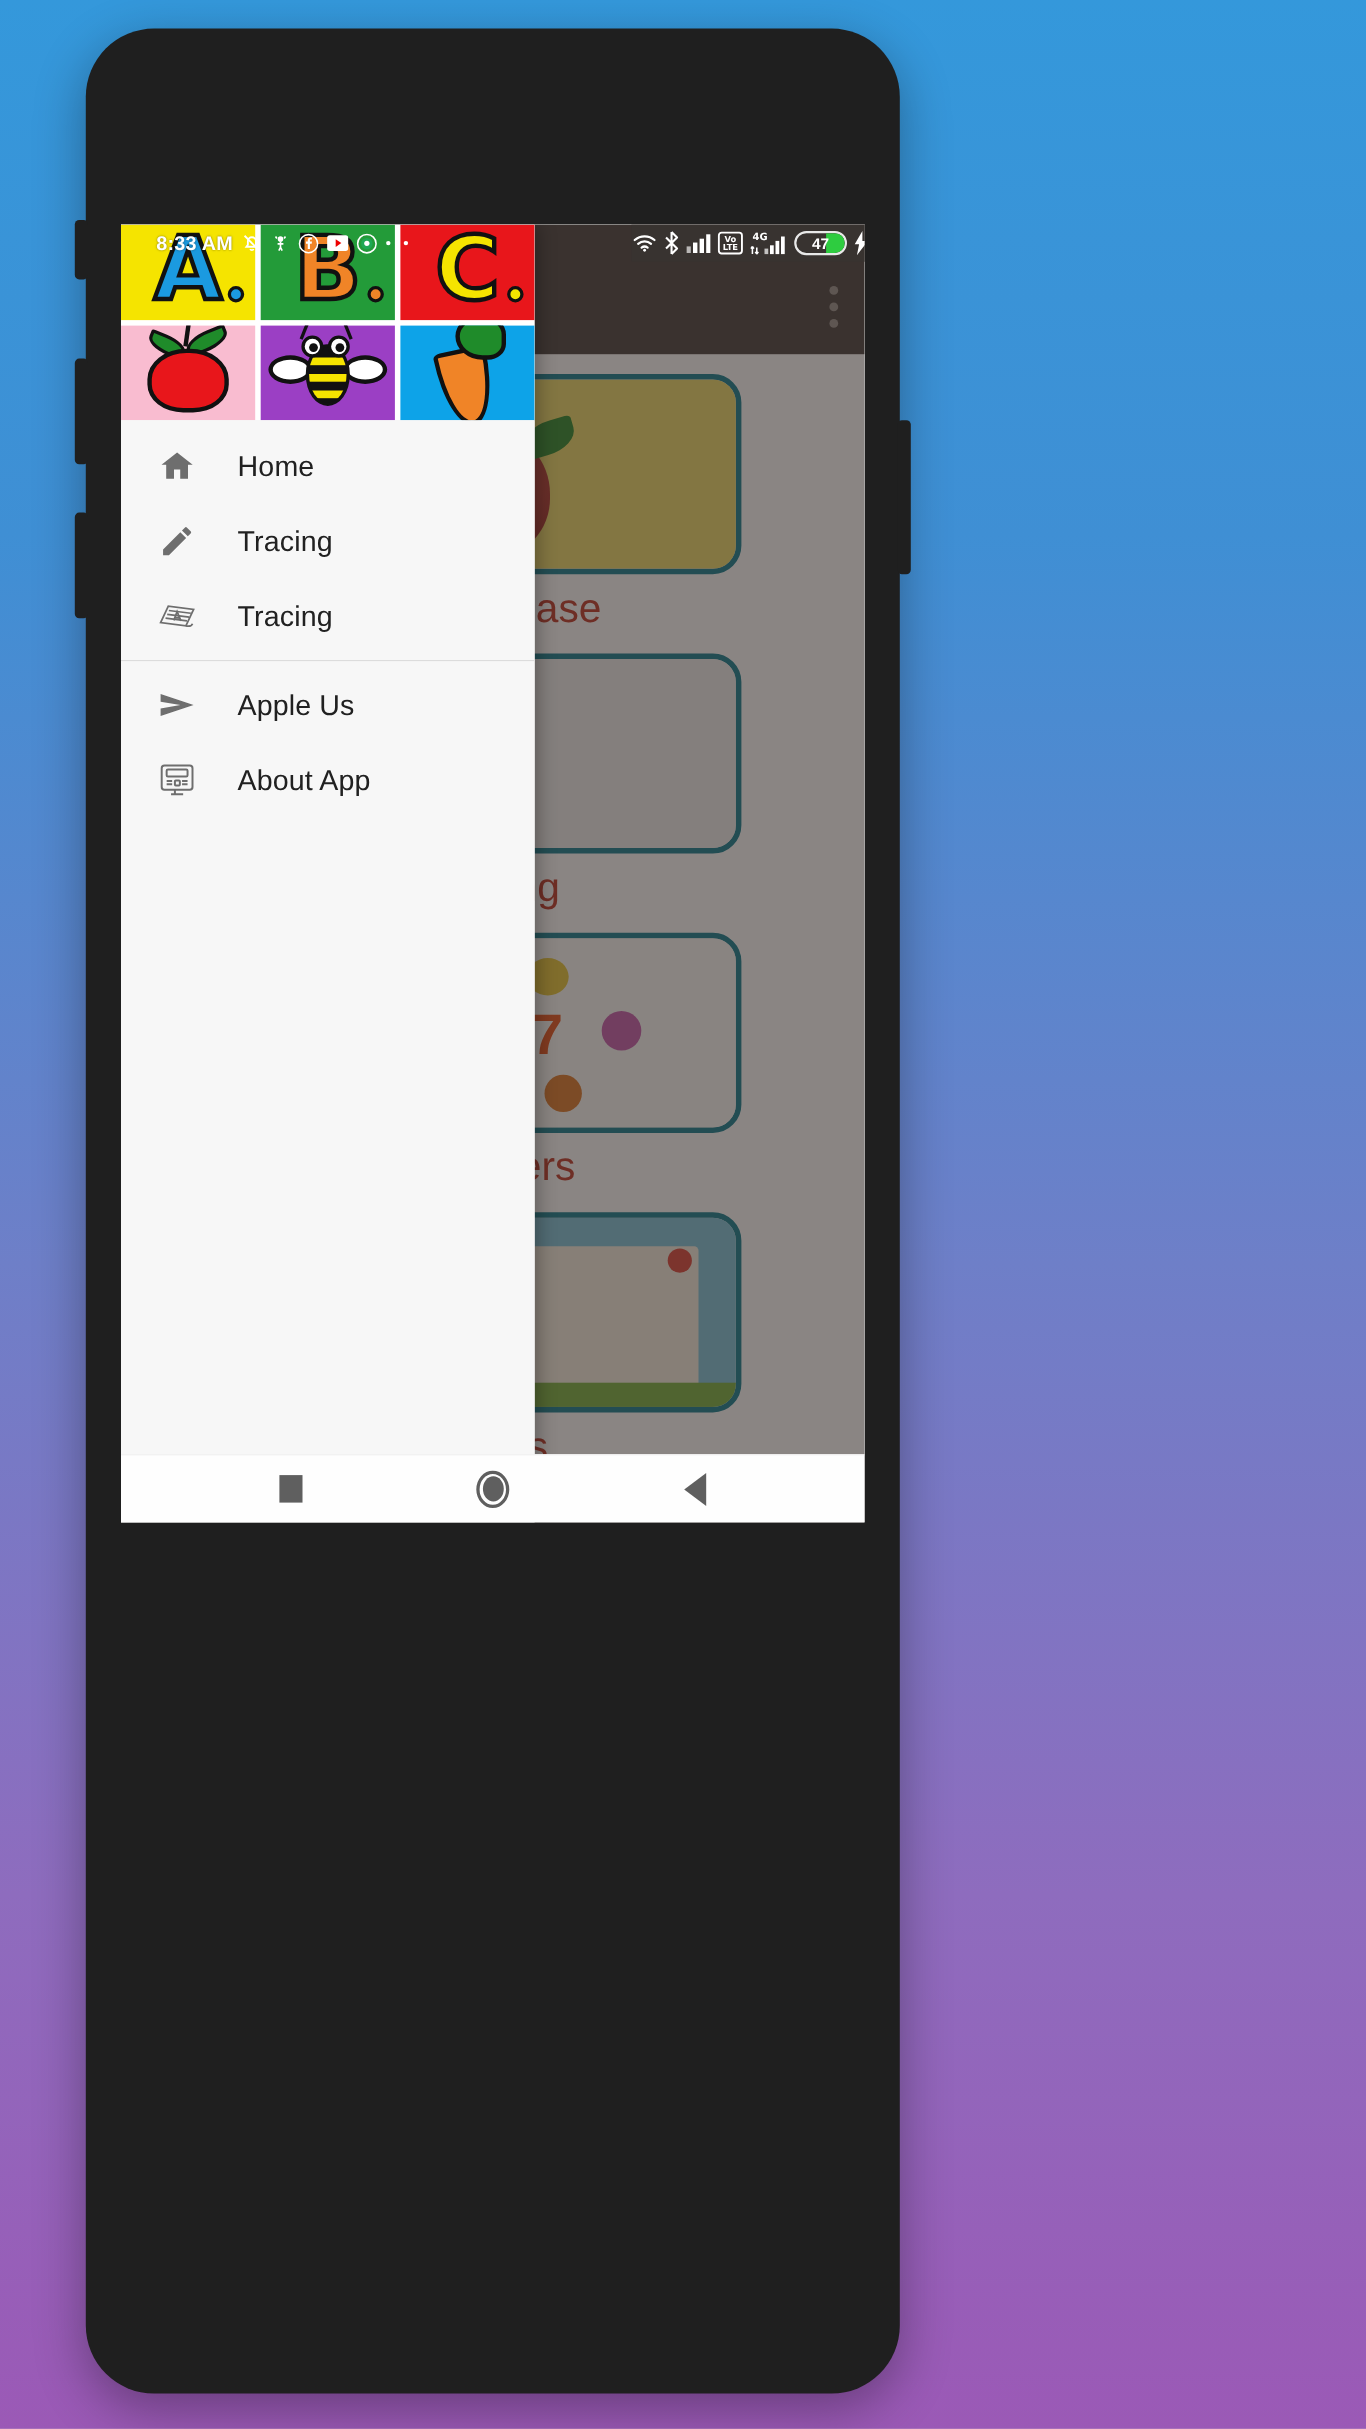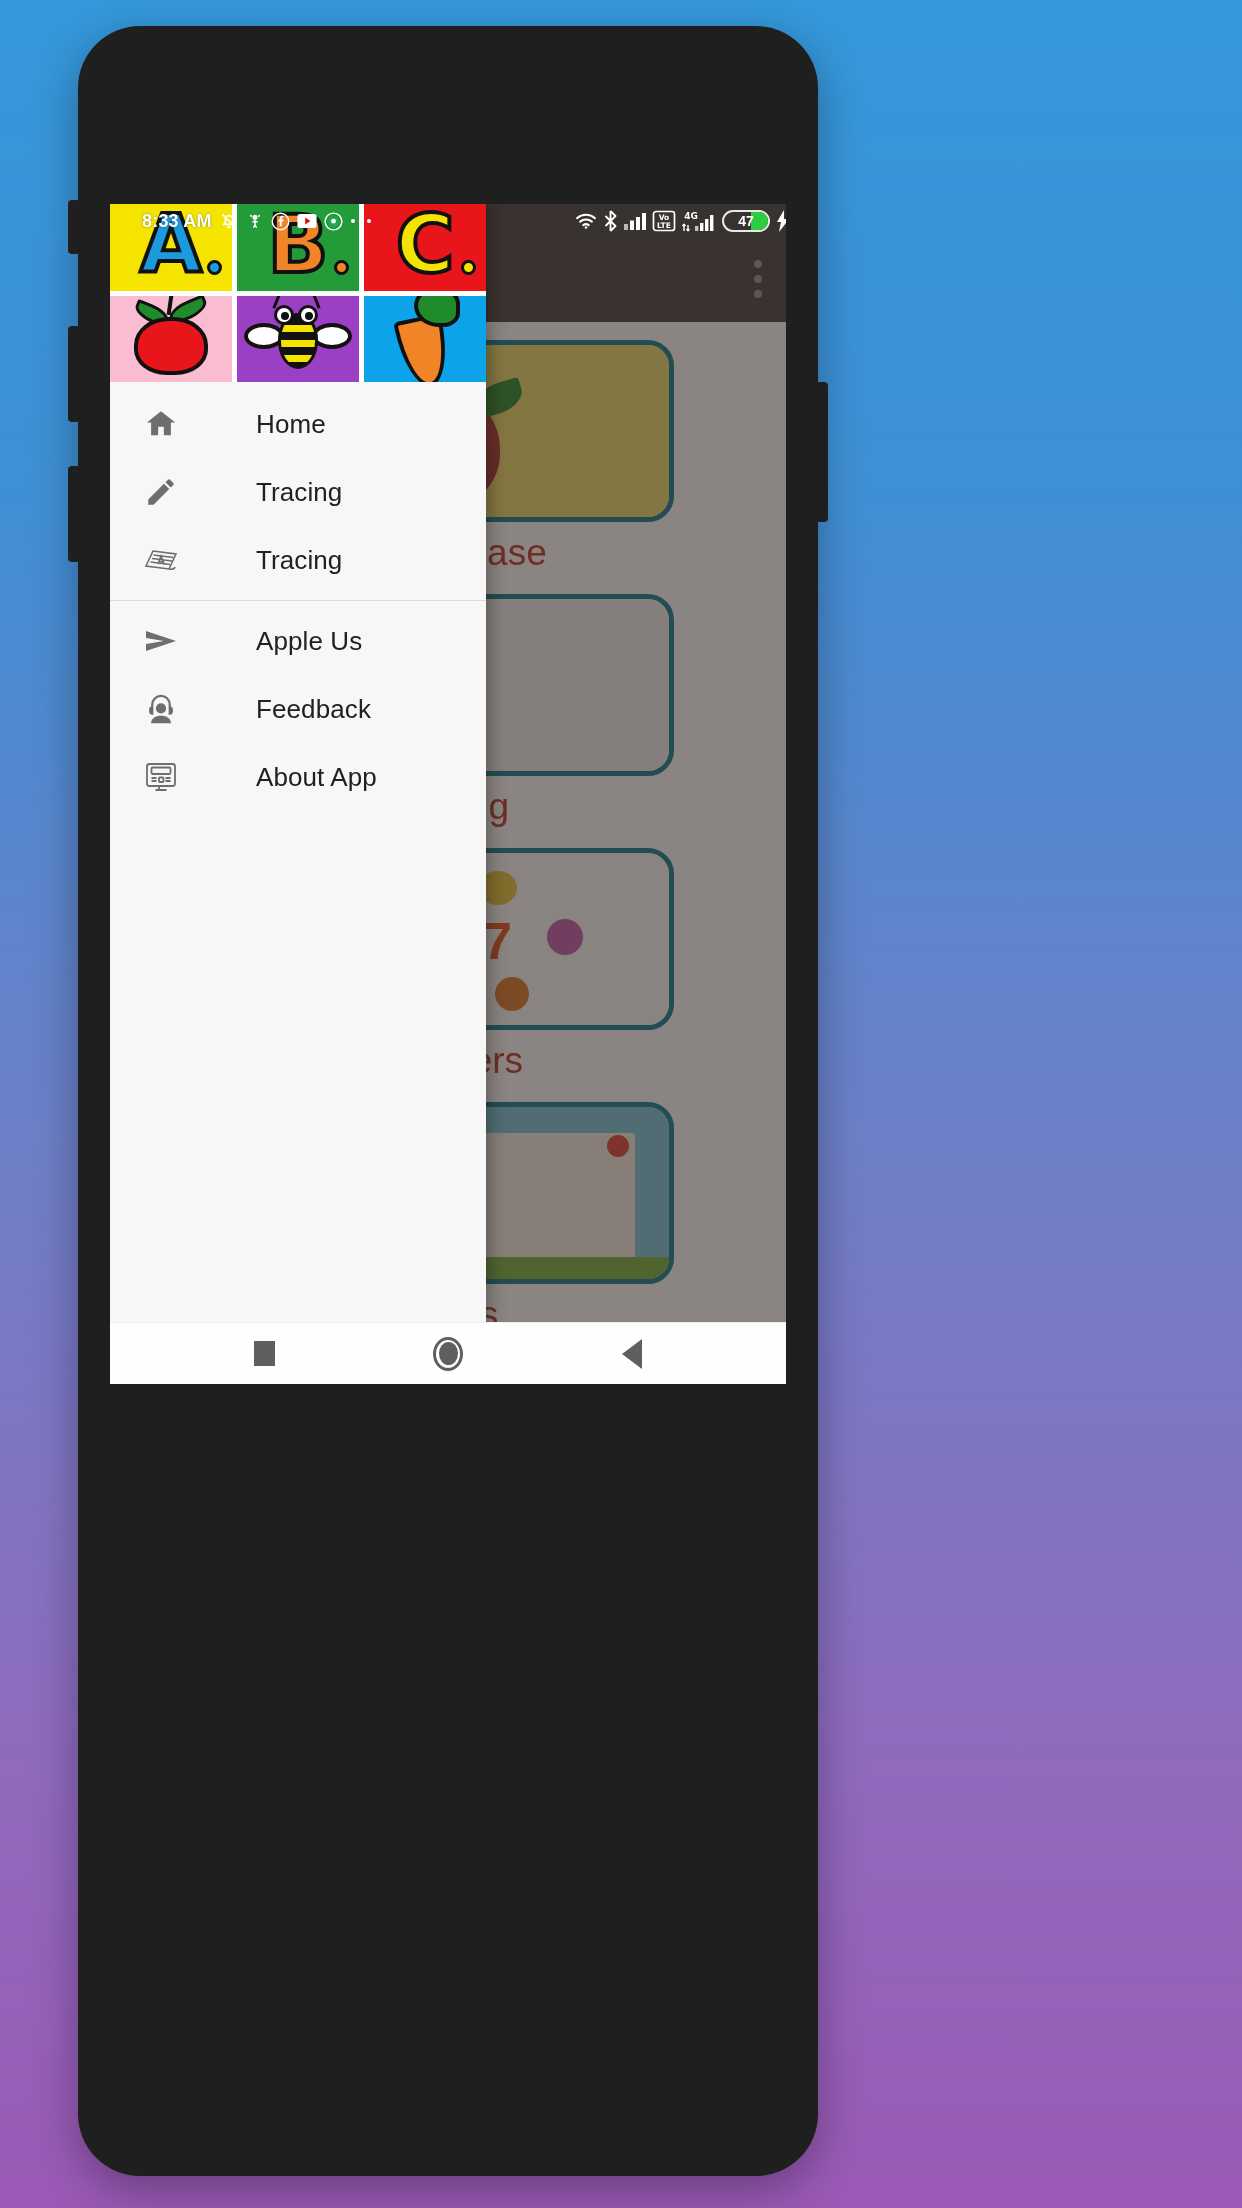--- a/index.html
+++ b/index.html
@@ -238,21 +238,21 @@
   .carrot-g .top {
     position:absolute; left:26px; top:-4px; width:46px; height:40px;
     background:#1f8b2a; border:4px solid #111; border-radius:52% 48% 40% 60%;
   }
 
   
   #drawer-menu { flex:1 1 auto; background:#f7f7f7; padding-top:8px; }
   .menu-group { }
   .divider { height:1px; background:#dcdcdc; margin:6px 0; }
   .menu-item {
-    display:flex; align-items:center; height:68px; padding-left:22px; cursor:pointer;gap:40px;
+    display:flex; align-items:center; height:68px; padding-left:22px; cursor:pointer;
   }
   .menu-item .mi-icon {
     width:58px; flex:0 0 58px; display:flex; align-items:center; justify-content:center;
     color:#6e6e6e;
   }
   .menu-item .mi-icon svg { display:block; }
   .menu-item .mi-label {
     margin-left:26px; font-size:26px; color:#212121; letter-spacing:.1px;
   }
 
@@ -438,30 +438,20 @@
 
             <div class="menu-item">
               <span class="mi-icon">
                 <svg width="34" height="26" viewBox="0 0 34 26" fill="currentColor">
                     <path d="M2 3 L32 13 L2 23 L2 16 L20 13 L2 10 Z"></path>
                   </svg>
               </span>
               <span class="mi-label">Apple Us</span>
             </div>
 
-            <div class="menu-item">
-              <span class="mi-icon">
-                <svg width="34" height="34" viewBox="0 0 24 24" fill="currentColor">
-                  <path d="M12 2a7 7 0 0 0-7 7v1.2A2 2 0 0 0 3.6 12v2.2A2 2 0 0 0 5.6 16h1V9a5.4 5.4 0 0 1 10.8 0v7h1a2 2 0 0 0 2-1.8V12a2 2 0 0 0-1.4-1.8V9a7 7 0 0 0-7-7z"></path>
-                  <circle cx="12" cy="11.6" r="3.6"></circle>
-                  <path d="M5 22c0-3.3 3.1-5.2 7-5.2s7 1.9 7 5.2z"></path>
-                </svg>
-              </span>
-              <span class="mi-label">Feedback</span>
-            </div>
 
 
             <div class="menu-item">
               <span class="mi-icon">
                 <svg width="34" height="32" viewBox="0 0 34 32" fill="none" stroke="currentColor" stroke-width="1.8">
                   <rect x="3" y="3" width="28" height="22" rx="2.5"></rect>
                   <rect x="7.5" y="6.5" width="19" height="6.5" rx="1.2"></rect>
                   <path d="M7.5 17 h5 M7.5 20 h5 M21.5 17 h5 M21.5 20 h5"></path>
                   <rect x="15" y="16.5" width="4.5" height="4.5" rx="0.8"></rect>
                   <path d="M15 25 l0 4 M11.5 29 h11"></path>

